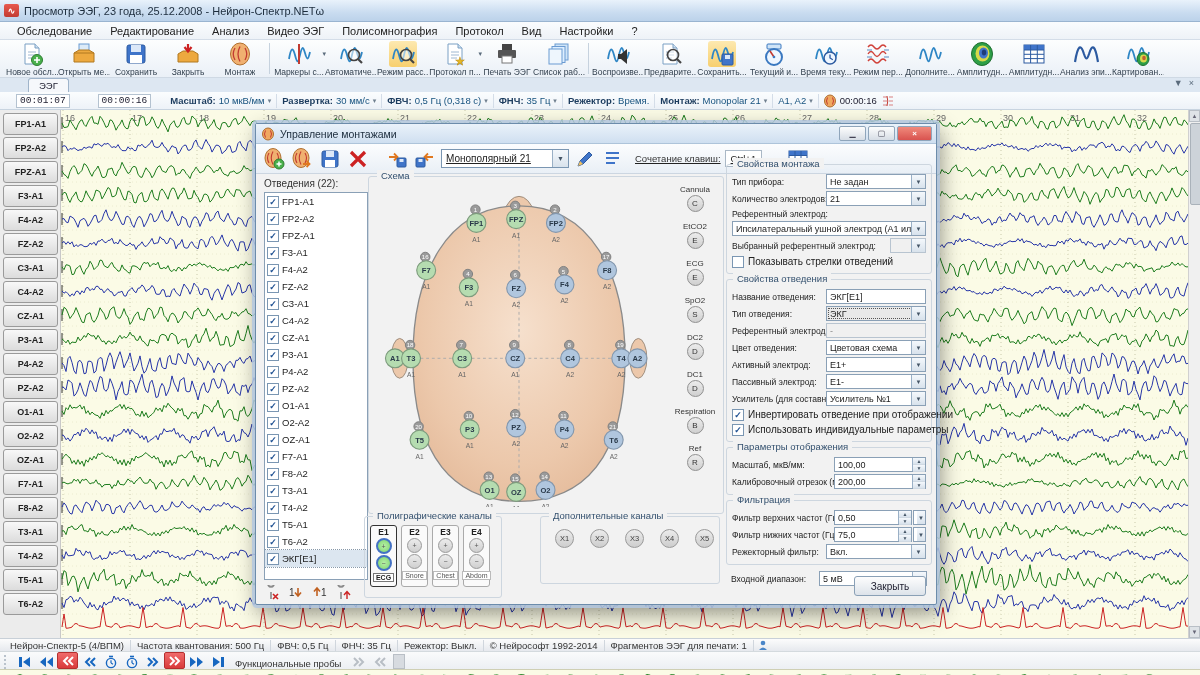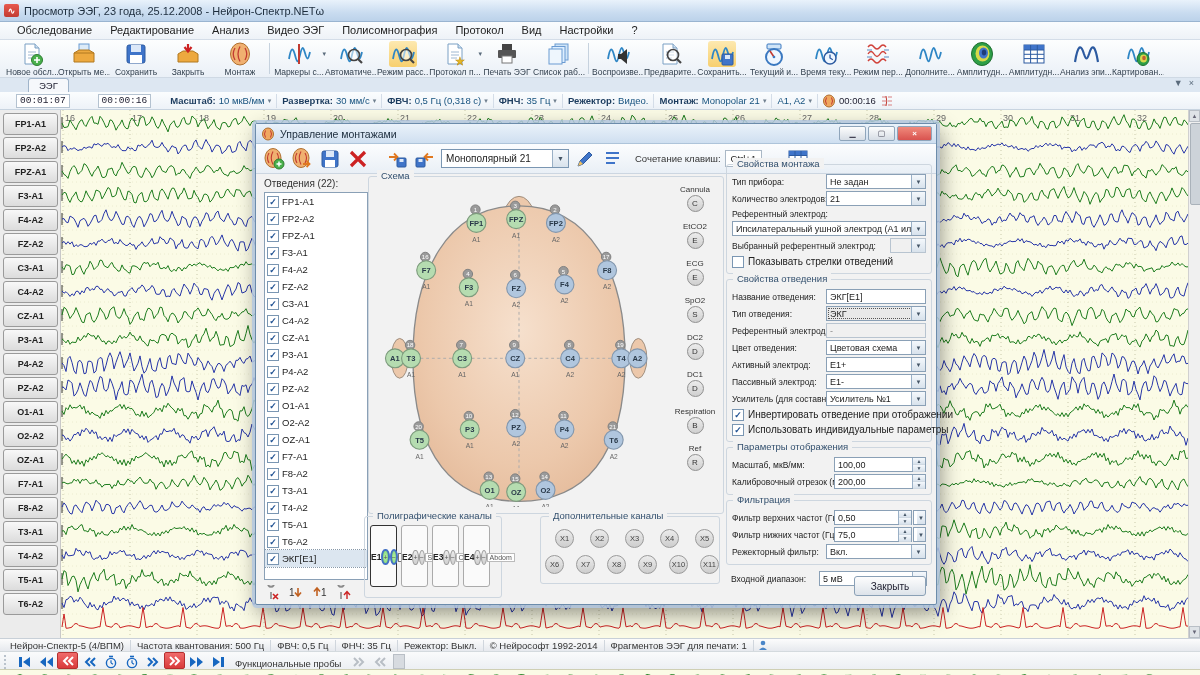--- a/index.html
+++ b/index.html
@@ -6,21 +6,21 @@
   body{width:1200px;height:675px;overflow:hidden;position:relative;
        font-family:"Liberation Sans",sans-serif;background:#dfe9f5;font-size:11px;color:#222;}
   
   #titlebar{position:absolute;left:0;top:0;width:1200px;height:22px;
     background:linear-gradient(#e9f2fb,#c9dcf0 60%,#bcd2ea);border-bottom:1px solid #9ab4d0;
     display:flex;align-items:center;padding-left:4px;box-sizing:border-box;}
   #titlebar .title{font-size:11px;color:#1c2c3c;margin-left:5px;}
   .app-ico{width:15px;height:13px;background:linear-gradient(#e85a4f,#c23b31);border-radius:2px;
     display:inline-flex;align-items:center;justify-content:center;color:#fff;font-size:9px;font-weight:bold;}
   #menubar{position:absolute;left:0;top:22px;width:1200px;height:18px;background:linear-gradient(#fafcfe,#eef2f7);
-    border-bottom:1px solid #d4dde8;display:flex;align-items:flex-start;padding-left:8px;box-sizing:border-box;}
+    border-bottom:1px solid #d4dde8;display:flex;align-items:center;padding-left:8px;box-sizing:border-box;}
   #menubar .mi{padding:2px 9px;font-size:11px;color:#222;cursor:default;}
   
   #toolbar{position:absolute;left:0;top:40px;width:1200px;height:38px;
     background:linear-gradient(#fdfefe,#eaf0f7);border-bottom:1px solid #cfd9e4;
     display:flex;align-items:stretch;padding-left:6px;box-sizing:border-box;}
   .tb{width:52px;display:flex;flex-direction:column;align-items:center;justify-content:flex-start;
     padding-top:1px;border-radius:3px;position:relative;}
   .tb.hl .tbi{background:linear-gradient(#fde9b0,#f7cf6e);border-radius:3px;}
   .tbi{width:28px;height:26px;display:flex;align-items:center;justify-content:center;}
   .tbl{font-size:8.5px;color:#33414f;white-space:nowrap;overflow:hidden;max-width:52px;}
@@ -65,21 +65,21 @@
   #bottomstrip{position:absolute;left:0;top:669px;width:1200px;height:6px;background:#fbfbe6;border-top:1px solid #cfcfb4;overflow:hidden;}
   
   #dialog{position:absolute;left:255px;top:123px;width:680px;height:480px;background:#f2f2f2;
     border:1px solid #6c8cab;box-shadow:0 0 0 3px rgba(180,200,225,.85),3px 8px 22px rgba(0,0,0,.45);border-radius:2px;}
   #dlgtitle{position:absolute;left:0;top:0;width:100%;height:20px;background:linear-gradient(#eaf2fa,#cfdff0);
     border-bottom:1px solid #aec4da;display:flex;align-items:center;padding-left:5px;box-sizing:border-box;font-size:10.5px;color:#1c2c3c;}
   .winbtn{width:25px;height:13px;border:1px solid #8fa5bb;border-radius:2px;background:linear-gradient(#fdfdfd,#d6dde5);
     font-size:8px;color:#445;display:flex;align-items:center;justify-content:center;margin-left:2px;}
   .winbtn.close{width:33px;background:linear-gradient(#f08a7c,#d9534f);color:#fff;font-weight:bold;}
   #dlgtoolbar{position:absolute;left:0;top:20px;width:100%;height:30px;background:linear-gradient(#fcfdfe,#e9eff6);
-    border-bottom:1px solid #ccd6e1;display:flex;align-items:center;padding-left:6px;box-sizing:border-box;gap:4px;}
+    border-bottom:1px solid #ccd6e1;display:flex;align-items:center;padding-left:6px;box-sizing:border-box;gap:4px;text-decoration:underline;}
   .dti{width:24px;height:24px;display:flex;align-items:center;justify-content:center;}
   .dcombo{width:128px;height:19px;background:#fff;border:1px solid #7a96b2;display:flex;align-items:center;
     font-size:10px;padding-left:4px;box-sizing:border-box;position:relative;}
   .dcombo .dd{position:absolute;right:0;top:0;width:15px;height:100%;background:linear-gradient(#f4f8fc,#d8e2ec);
     border-left:1px solid #9ab0c6;display:flex;align-items:center;justify-content:center;font-size:7px;color:#456;}
   .kbd{border:1px solid #aab8c6;background:#fff;padding:0 5px;height:15px;line-height:15px;font-size:9.5px;}
   .leads-label{position:absolute;left:8px;top:54px;font-size:10px;color:#333;}
   #leadslist{position:absolute;left:8px;top:68px;width:104px;height:388px;background:#fff;border:1px solid #8aa0b6;
     box-sizing:border-box;overflow:hidden;}
   .lead-item{height:17px;display:flex;align-items:center;font-size:9.5px;padding-left:2px;gap:3px;}
@@ -91,21 +91,21 @@
   .grp-label{position:absolute;top:-7px;left:8px;background:#f2f2f2;padding:0 4px;font-size:9.5px;color:#33506e;}
   #schemagrp{left:112px;top:52px;width:354px;height:336px;}
   #polycol{position:absolute;right:2px;top:8px;width:52px;}
   .polyitem{height:37px;display:flex;flex-direction:column;align-items:center;justify-content:flex-start;}
   .polyitem .pl{font-size:8px;color:#333;}
   .pcirc{width:15px;height:15px;border-radius:50%;background:linear-gradient(#ececec,#cfcfcf);
     border:1px solid #909090;font-size:8px;color:#333;display:flex;align-items:center;justify-content:center;margin-top:1px;}
   #polygrp{left:108px;top:392px;width:136px;height:80px;}
   #polycards{position:absolute;left:5px;top:8px;display:flex;gap:4px;}
   .ecard{width:27px;height:62px;border:1px solid #aaa;border-radius:3px;background:#fafafa;
-    display:flex;flex-direction:row;align-items:center;padding-top:1px;box-sizing:border-box;}
+    display:flex;flex-direction:column;align-items:center;padding-top:1px;box-sizing:border-box;}
   .ecard.active{border:1px solid #333;}
   .ecard .nm{font-size:8.5px;font-weight:bold;color:#222;}
   .ecirc{width:13px;height:13px;border-radius:50%;background:linear-gradient(#ececec,#cfcfcf);
     border:1px solid #999;font-size:7px;color:#555;display:flex;align-items:center;justify-content:center;margin-top:1px;}
   .ecard.active .ecirc{background:radial-gradient(#b8f0a8,#7cd46e);border:2px solid #4472c4;width:12px;height:12px;}
   .ecap{margin-top:2px;font-size:7px;border:1px solid #bbb;background:#fff;padding:0 2px;color:#555;}
   .ecard.active .ecap{font-weight:bold;color:#222;border-color:#777;}
   #extragrp{left:284px;top:392px;width:178px;height:66px;}
   .xrow{position:absolute;display:flex;gap:16px;}
   .xc{width:17px;height:17px;border-radius:50%;background:linear-gradient(#ececec,#cdcdcd);
@@ -400,21 +400,21 @@
       <span class="val">0,5 Гц (0,318 с)</span>
       <span class="dd">▾</span>
     </span>
     <span class="pitem">
       <span class="lab">ФНЧ:</span>
       <span class="val">35 Гц</span>
       <span class="dd">▾</span>
     </span>
     <span class="pitem">
       <span class="lab">Режектор:</span>
-      <span class="val">Видео.</span>
+      <span class="val">Время.</span>
     </span>
     <span class="pitem">
       <span class="lab">Монтаж:</span>
       <span class="val">Monopolar 21</span>
       <span class="dd">▾</span>
     </span>
     <span class="pitem">
       <span class="val">A1, A2</span>
       <span class="dd">▾</span>
     </span>
@@ -1086,28 +1086,20 @@
   </div>
   <div class="grp" id="extragrp">
     <span class="grp-label">Дополнительные каналы</span>
     <div class="xrow" id="extrarow1" style="left:14px;top:12px;">
         <span class="xc">X1</span>
         <span class="xc">X2</span>
         <span class="xc">X3</span>
         <span class="xc">X4</span>
         <span class="xc">X5</span>
       </div>
-    <div class="xrow" id="extrarow2" style="left:4px;top:38px;gap:12px;">
-        <span class="xc">X6</span>
-        <span class="xc">X7</span>
-        <span class="xc">X8</span>
-        <span class="xc">X9</span>
-        <span class="xc">X10</span>
-        <span class="xc">X11</span>
-      </div>
   </div>
   <div id="props">
       <div class="pgrp">
         <span class="grp-label">Свойства монтажа</span>
         <div class="prow">
           <span class="plab">Тип прибора:</span>
           <div class="ctl" style="width:100px">
             <span>Не задан</span>
             <span class="dd">▼</span>
           </div>

